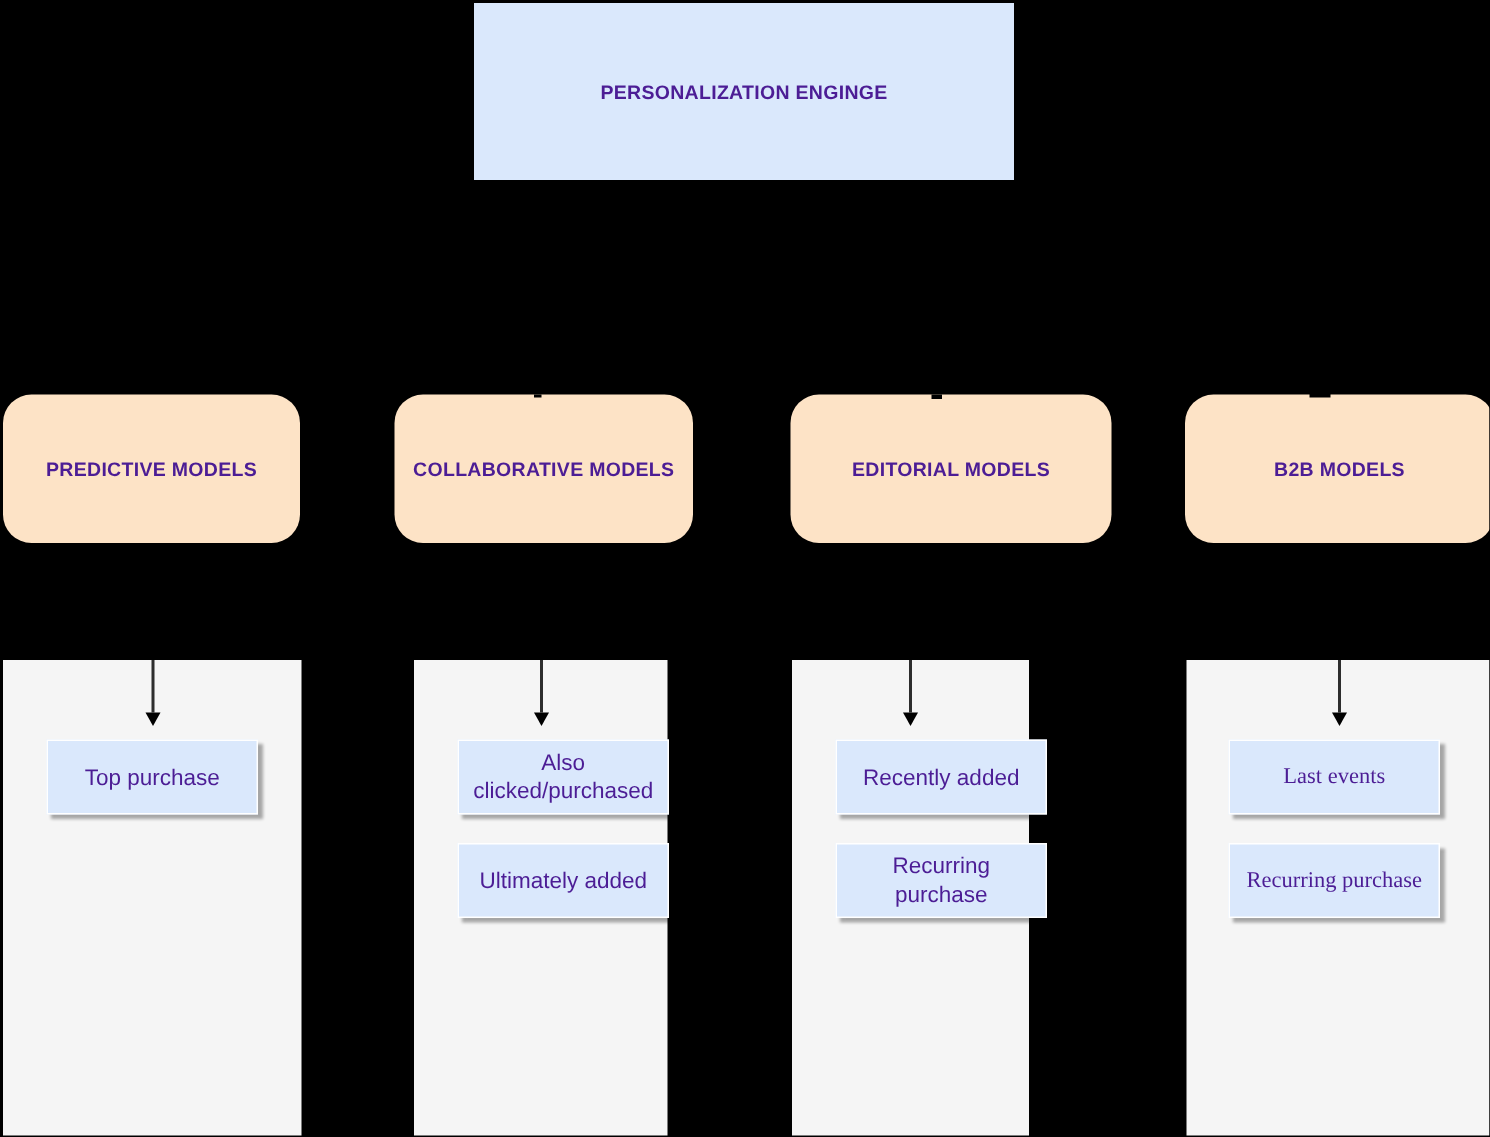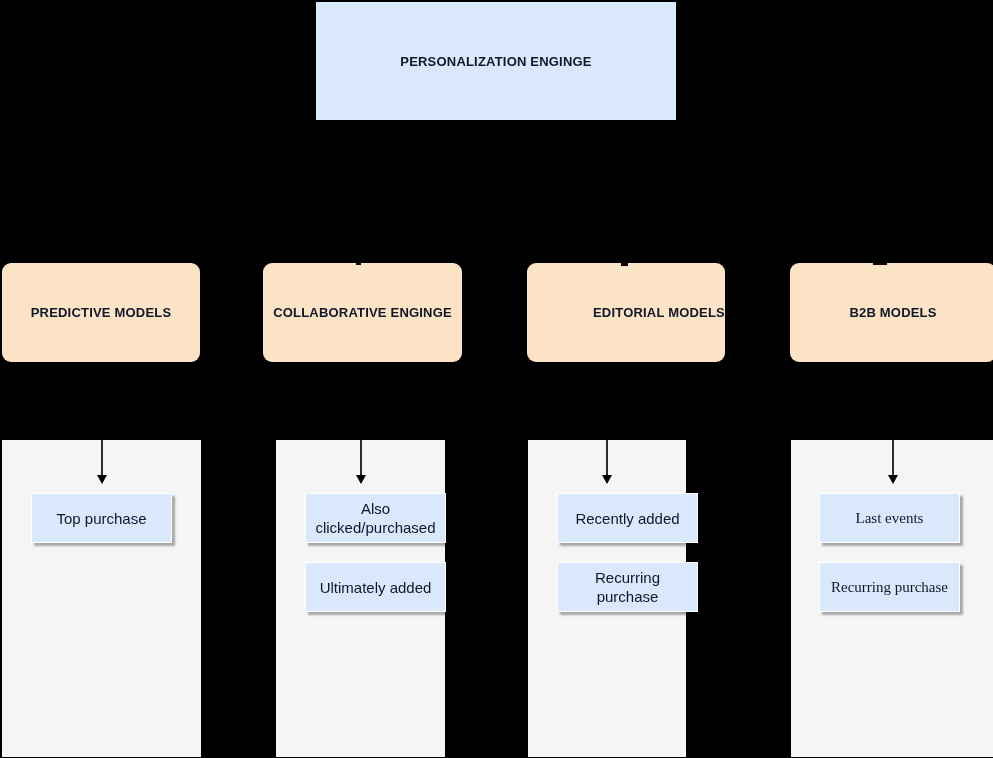--- a/index.html
+++ b/index.html
@@ -1,34 +1,34 @@
 <!DOCTYPE html>
 <html><head>
 <meta charset="utf-8">
 <style>
   html,body{margin:0;padding:0;background:#000;}
   .canvas{
     position:relative;width:993px;height:758px;background:#000;overflow:hidden;
-    font-family:"Liberation Sans","DejaVu Sans",sans-serif;color:#0f172a;
+    font-family:"Liberation Sans","DejaVu Sans",sans-serif;color:#4c1d95;
   }
   
   .node-engine{
     position:absolute;left:316px;top:2px;width:360px;height:118px;
     background:#dae8fc;display:flex;align-items:center;justify-content:center;
     font-weight:bold;font-size:13px;letter-spacing:.2px;text-align:center;
   }
   
   .node-model{
-    position:absolute;top:263px;height:99px;border-radius:9px;background:#fde3c6;
+    position:absolute;top:263px;height:99px;border-radius:19px;background:#fde3c6;
     display:flex;align-items:center;justify-content:center;
     font-weight:bold;font-size:13px;letter-spacing:.2px;text-align:center;
   }
   .m0{left:2px;width:198px;}
   .m1{left:263px;width:199px;}
-  .m2{left:527px;width:198px;justify-content:flex-end;}
+  .m2{left:527px;width:214px;}
   .m3{left:790px;width:206px;}
   
   .nub{position:absolute;background:#000;}
   .nub-collab{left:356px;top:263px;width:5px;height:2px;}
   .nub-edit{left:621px;top:263px;width:7px;height:3px;}
   .nub-b2b{left:873px;top:262px;width:14px;height:3px;}
   
   .col{
     position:absolute;top:440px;height:317px;background:#f5f5f5;
   }
@@ -61,21 +61,21 @@
 <div class="canvas">
 
   <div class="node-engine">
     <span>PERSONALIZATION ENGINGE</span>
   </div>
 
   <div class="node-model m0">
     <span>PREDICTIVE MODELS</span>
   </div>
   <div class="node-model m1">
-    <span>COLLABORATIVE ENGINGE</span>
+    <span>COLLABORATIVE MODELS</span>
   </div>
   <div class="node-model m2">
     <span>EDITORIAL MODELS</span>
   </div>
   <div class="node-model m3">
     <span>B2B MODELS</span>
   </div>
 
   <div class="nub nub-collab"></div>
   <div class="nub nub-edit"></div>

